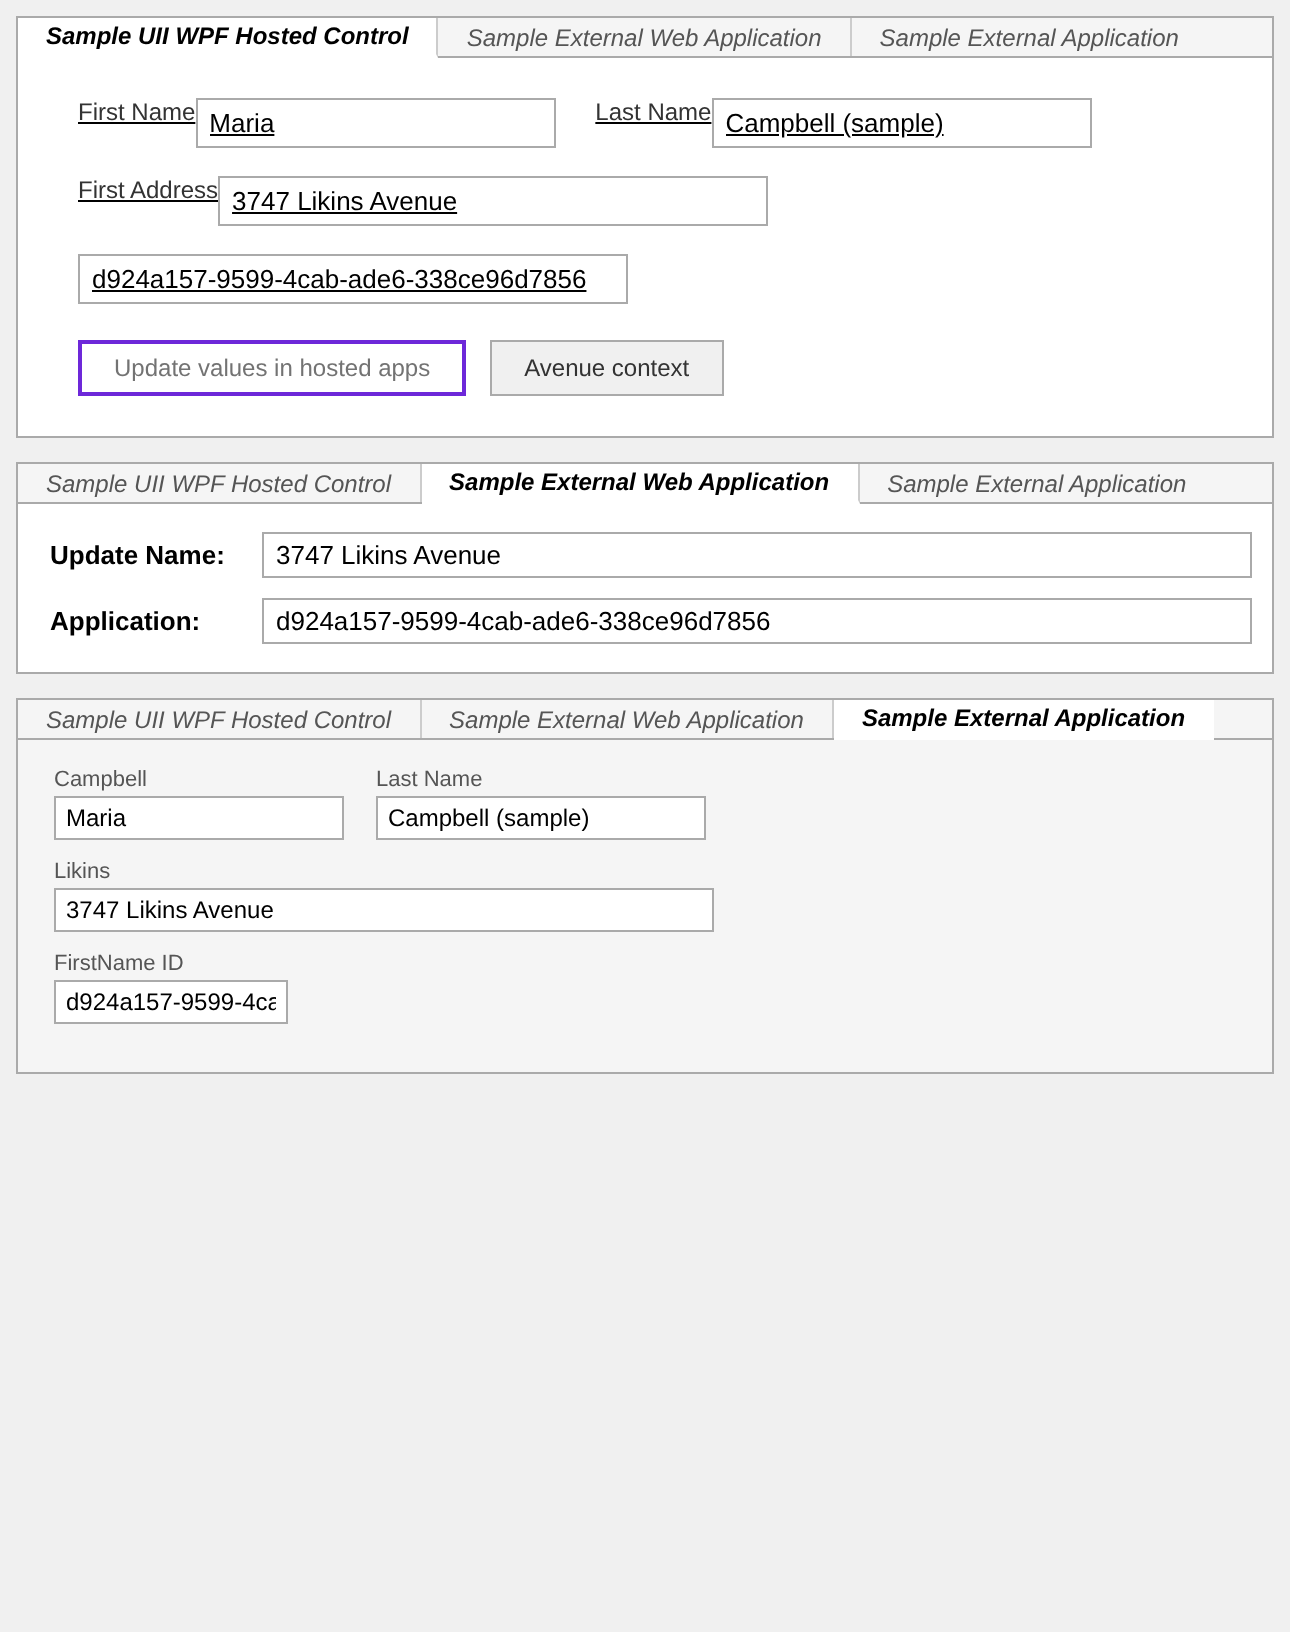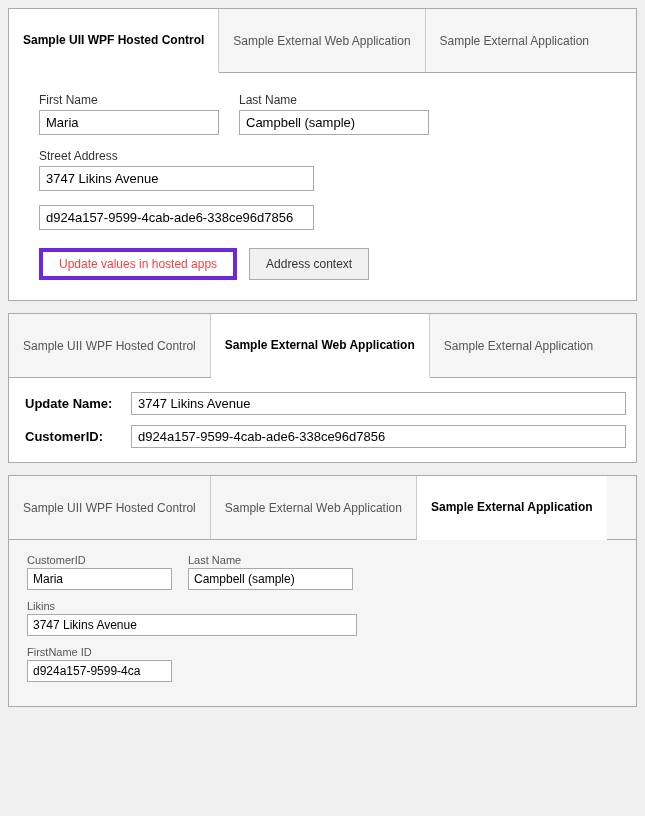--- a/index.html
+++ b/index.html
@@ -19,28 +19,29 @@
     }
 
     
     .tab-bar {
       display: flex;
       border-bottom: 1px solid #aaa;
       background: #f5f5f5;
     }
 
     .tab {
-      padding: 24px 14px;
+      padding: 2px 14px;
       font-size: 12px;
       color: #555;
       cursor: pointer;
       border: none;
       background: transparent;
       border-right: 1px solid #ccc;
       white-space: nowrap;
+      font-style: italic;
     }
 
     .tab:last-child {
       border-right: none;
     }
 
     .tab.active {
       background: #fff;
       color: #000;
       font-weight: bold;
@@ -54,21 +55,22 @@
     }
 
     .form-row {
       display: flex;
       gap: 20px;
       margin-bottom: 14px;
     }
 
     .form-group {
       display: flex;
-      flex-direction: column;
+      flex-direction: row;
+      text-decoration: underline;
     }
 
     .form-group label {
       font-size: 12px;
       color: #333;
       margin-bottom: 3px;
     }
 
     .form-group input[type="text"] {
       border: 1px solid #aaa;
@@ -84,23 +86,23 @@
     .input-id    { width: 275px; }
 
     .button-row {
       display: flex;
       gap: 12px;
       margin-top: 18px;
     }
 
     .btn-update {
       padding: 5px 16px;
-      border: 4px solid #6d28d9;
-      background: #fff;
-      color: #ef4444;
+      border: 2px solid #6d28d9;
+      background: #fff;
+      color: #737373;
       font-size: 12px;
       cursor: pointer;
     }
 
     .btn-secondary {
       padding: 5px 16px;
       border: 1px solid #aaa;
       background: #f0f0f0;
       color: #333;
       font-size: 12px;
@@ -163,21 +165,21 @@
     .panel3-group input[type="text"] {
       border: 1px solid #aaa;
       padding: 3px 5px;
       font-size: 12px;
       background: #fff;
     }
 
     .input3-first  { width: 145px; }
     .input3-last   { width: 165px; }
     .input3-addr   { width: 330px; }
-    .input3-custid { width: 145px; }
+    .input3-custid { width: 117px; }
   </style>
 </head>
 <body>
 
 <div class="panel">
   <div class="tab-bar">
     <button class="tab active">Sample UII WPF Hosted Control</button>
     <button class="tab">Sample External Web Application</button>
     <button class="tab">Sample External Application</button>
   </div>
@@ -189,72 +191,72 @@
         <input type="text" class="input-first" value="Maria" style="">
       </div>
       <div class="form-group">
         <label>Last Name</label>
         <input type="text" class="input-last" value="Campbell (sample)" style="">
       </div>
     </div>
 
     <div class="form-row">
       <div class="form-group">
-        <label>Street Address</label>
+        <label>First Address</label>
         <input type="text" class="input-street" value="3747 Likins Avenue" style="">
       </div>
     </div>
 
     <div class="form-row">
       <div class="form-group">
         <input type="text" class="input-id" value="d924a157-9599-4cab-ade6-338ce96d7856" style="">
       </div>
     </div>
 
     <div class="button-row">
       <button class="btn-update">Update values in hosted apps</button>
-      <button class="btn-secondary">Address context</button>
+      <button class="btn-secondary">Avenue context</button>
     </div>
   </div>
 </div>
 
 <div class="panel">
   <div class="tab-bar">
     <button class="tab">Sample UII WPF Hosted Control</button>
     <button class="tab active">Sample External Web Application</button>
     <button class="tab">Sample External Application</button>
   </div>
 
   <div class="panel2-body">
     <table class="data-table">
       <tbody id="panel2-tbody">
           <tr>
             <td>Update Name:</td>
             <td><input type="text" value="3747 Likins Avenue" style=""></td>
           </tr>
           <tr>
-            <td>CustomerID:</td>
+            <td>Application:</td>
             <td><input type="text" value="d924a157-9599-4cab-ade6-338ce96d7856" style=""></td>
           </tr>
         </tbody>
     </table>
   </div>
 </div>
 
 <div class="panel">
   <div class="tab-bar">
     <button class="tab">Sample UII WPF Hosted Control</button>
     <button class="tab">Sample External Web Application</button>
     <button class="tab active">Sample External Application</button>
   </div>
 
   <div class="panel3-body">
     <div class="panel3-row">
       <div class="panel3-group">
-        <label>CustomerID</label>
+        <label>Campbell</label>
         <input type="text" class="input3-first" value="Maria" style="">
       </div>
       <div class="panel3-group">
         <label>Last Name</label>
         <input type="text" class="input3-last" value="Campbell (sample)" style="">
       </div>
     </div>
 
     <div class="panel3-row">
       <div class="panel3-group">

